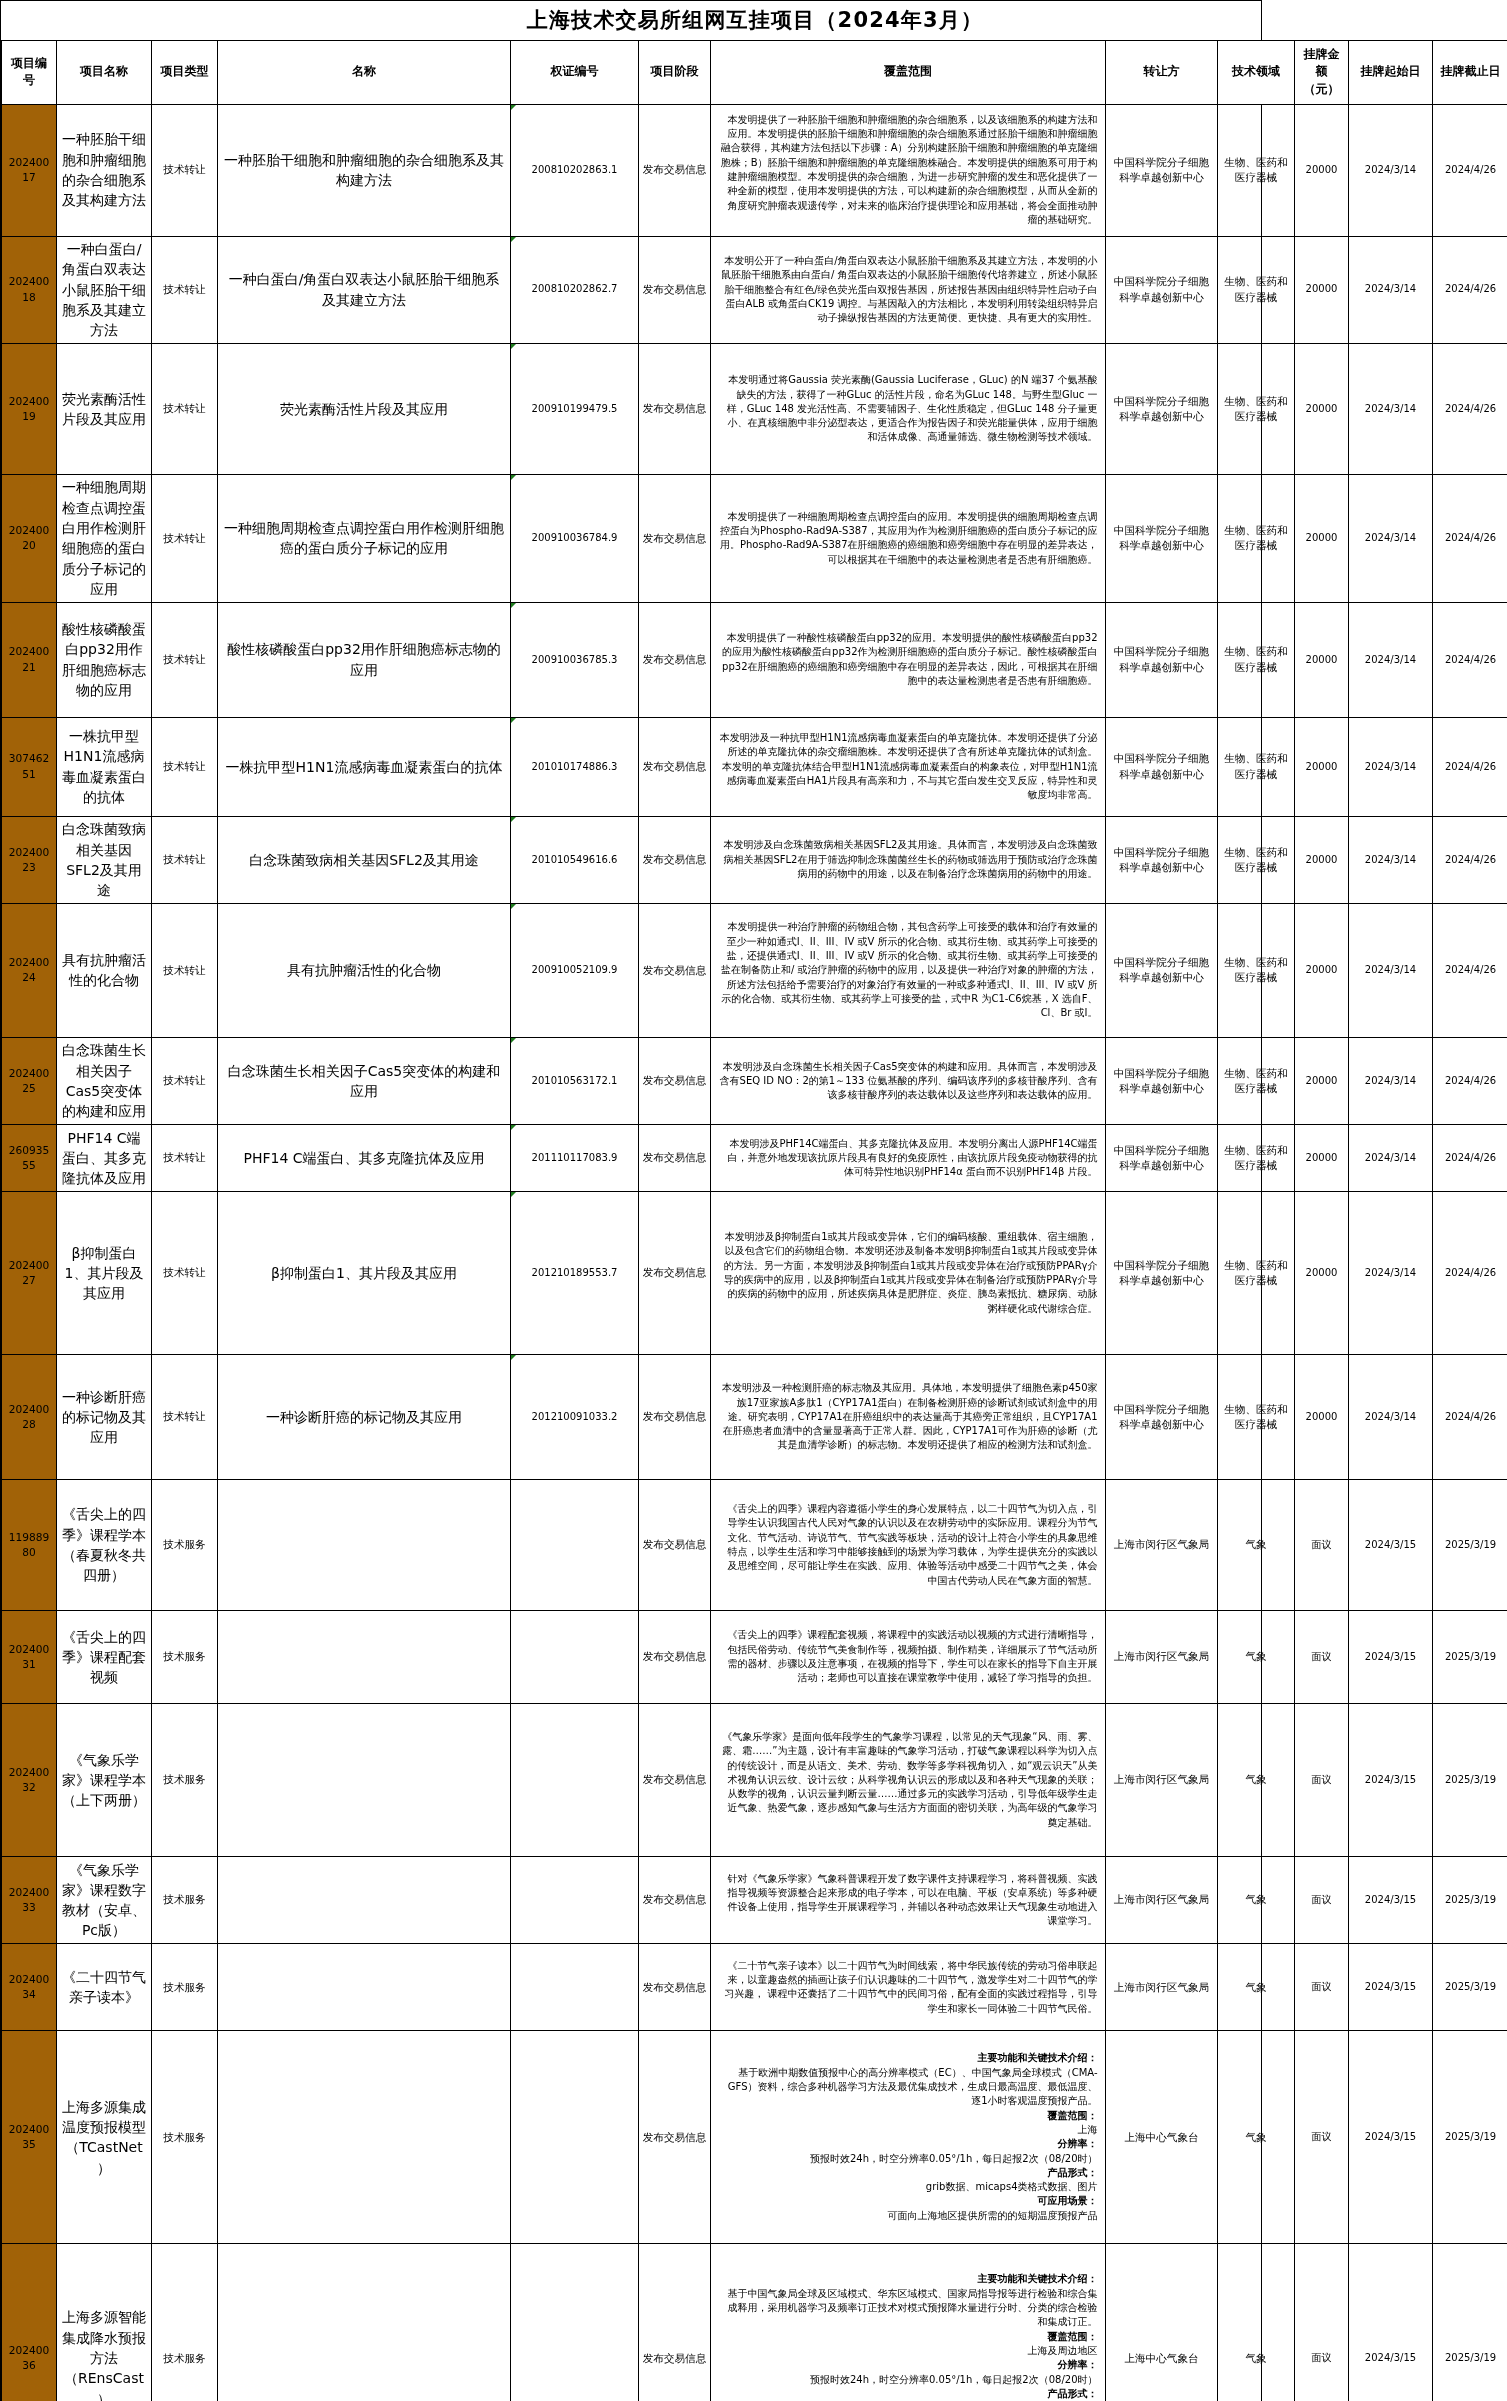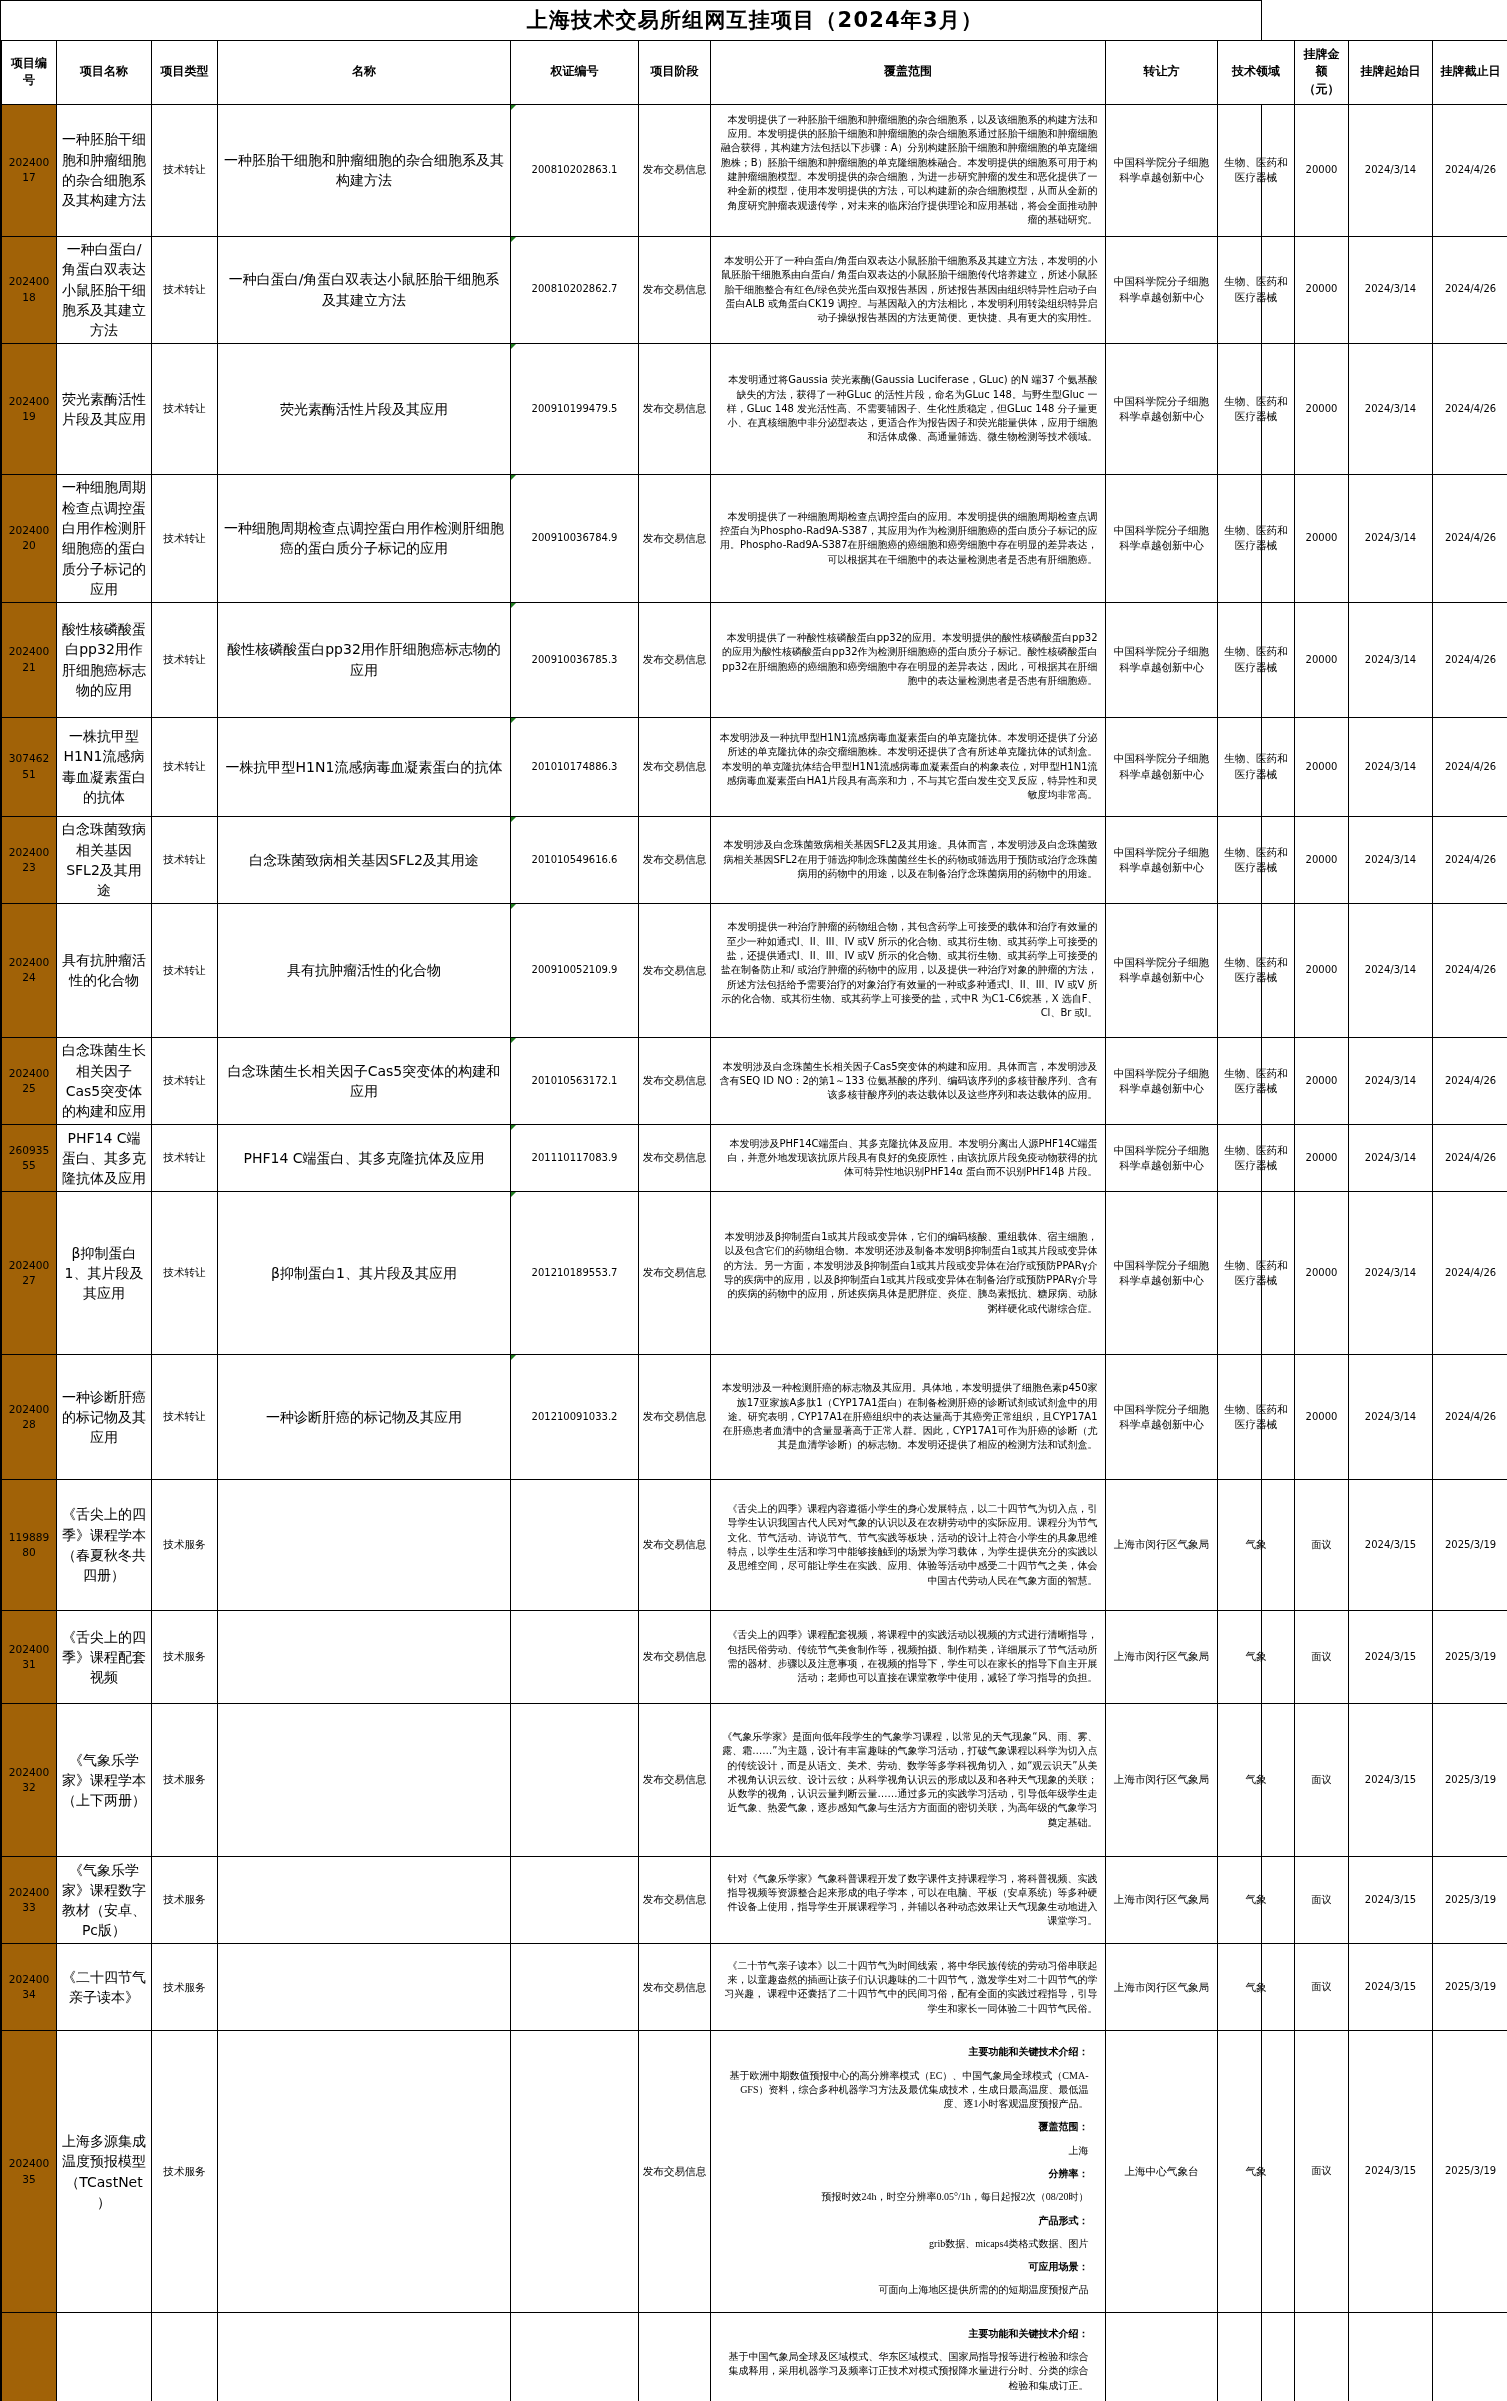--- a/index.html
+++ b/index.html
@@ -12,21 +12,21 @@
   .title-cell{border:none;border-bottom:1.9px solid #000;height:39px;
         font-size:21px;font-weight:bold;letter-spacing:1.2px;padding:3.7px 0;}
   th{font-weight:bold;font-size:12px;height:64px;background:#fff;}
   td.col-id{background:#a16207;}
   td.col-desc{text-align:right;padding:5px 7.5px;font-size:10px;line-height:14.3px;}
   td.col-name,td.col-tech{font-size:14px;}
   td.col-cert,td.col-date,td.col-amount{font-size:10px;}
   .desc-label{font-weight:bold;}
   .green-corner{position:absolute;top:0;left:0;width:0;height:0;
         border-top:5.6px solid #1e7b1e;border-right:5.6px solid transparent;}
-  .desc-sec{margin:9px;font-family:Liberation Serif, serif;}
+  .desc-sec{margin:0;}
 </style>
 </head>
 <body>
 
 <div class="sheet">
   <table>
     <colgroup>
       <col style="width:55px">
         <col style="width:95px">
         <col style="width:66px">

